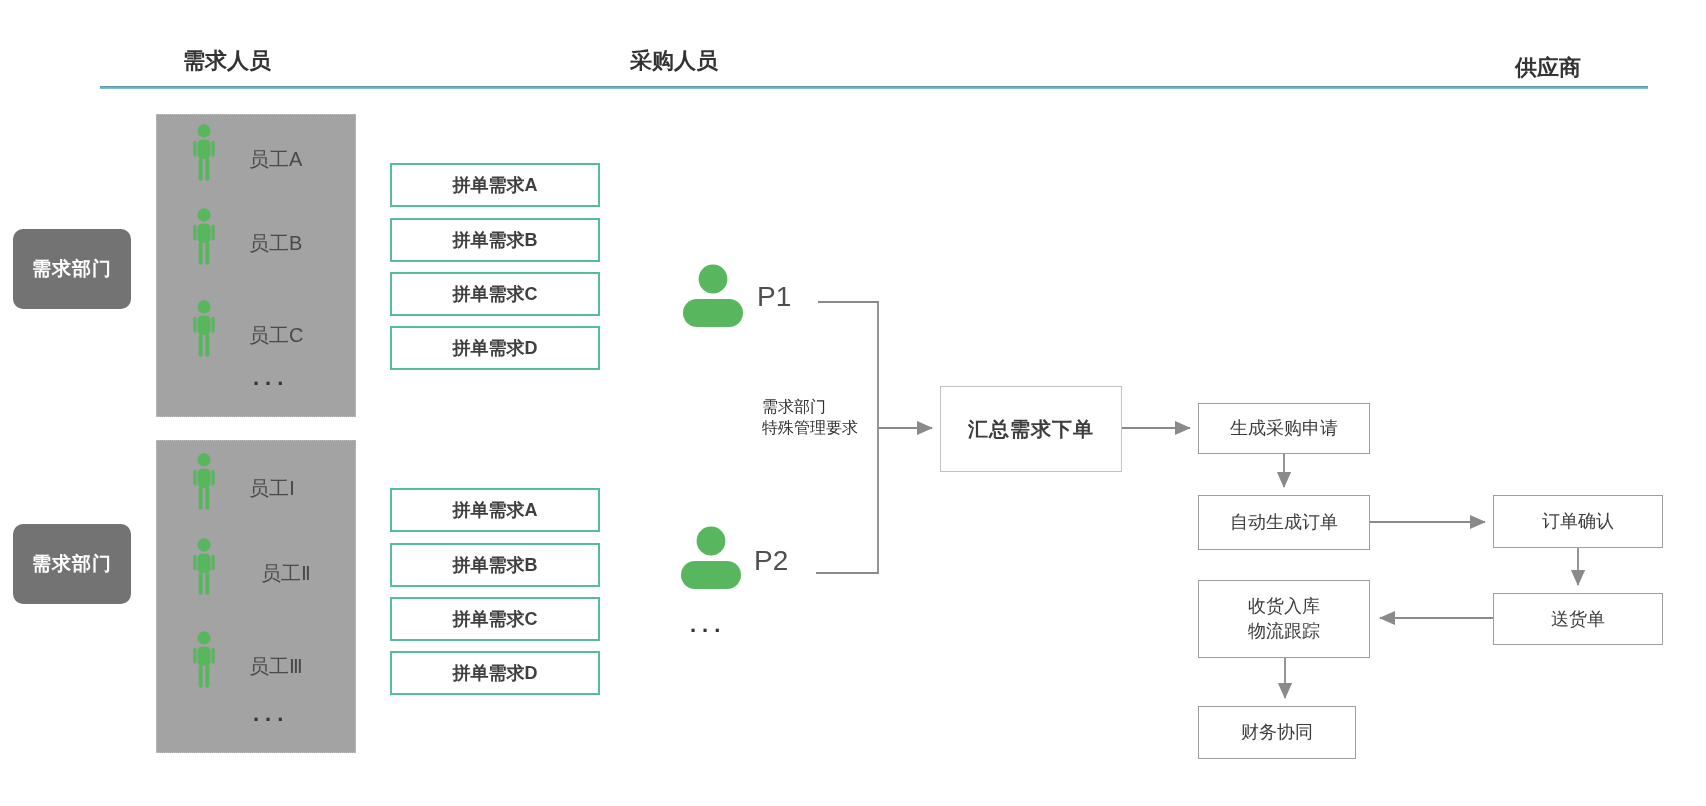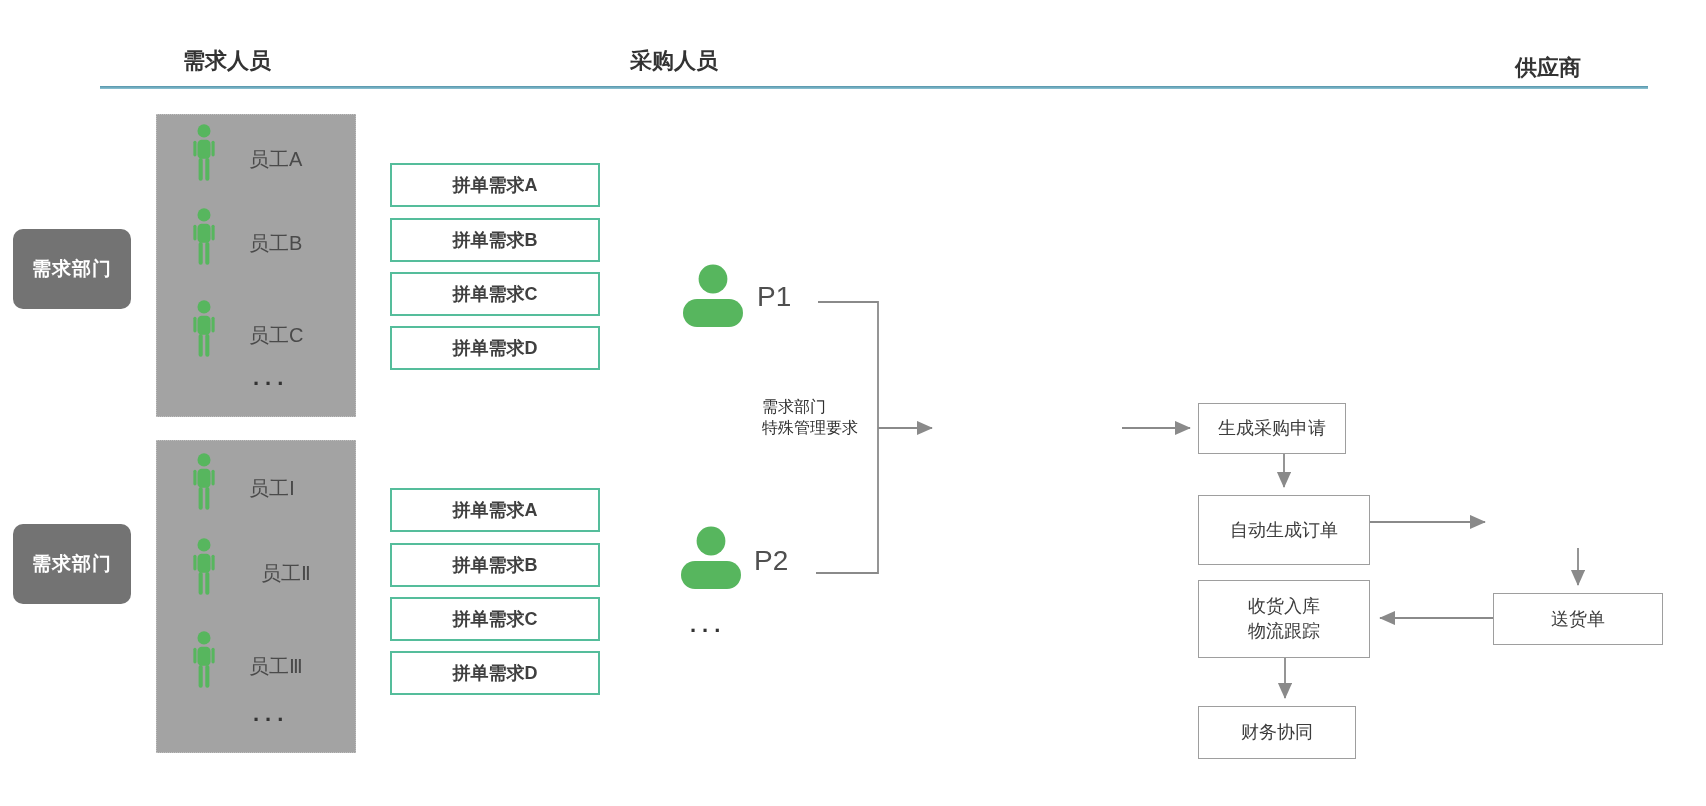--- a/index.html
+++ b/index.html
@@ -153,22 +153,24 @@
   </svg>
   <div class="buyer-label" style="left:754px;top:545px;">P2</div>
 
   <div class="dots" style="left:690px;top:614px;">...</div>
 
   <div class="ann">
     <div>需求部门</div>
     <div>特殊管理要求</div>
   </div>
 
-  <div class="fbox" style="left:1198px;top:403px;width:148px;height:51px;">生成采购申请</div>
-  <div class="fbox" style="left:1198px;top:495px;width:172px;height:70px;">自动生成订单</div>
+  <div class="fbox summary" style="left:940px;top:386px;width:182px;height:86px;">汇总需求下单</div>
+  <div class="fbox" style="left:1198px;top:403px;width:172px;height:51px;">生成采购申请</div>
+  <div class="fbox" style="left:1198px;top:495px;width:172px;height:55px;">自动生成订单</div>
+  <div class="fbox" style="left:1493px;top:495px;width:170px;height:53px;">订单确认</div>
   <div class="fbox" style="left:1493px;top:593px;width:170px;height:52px;">送货单</div>
   <div class="fbox" style="left:1198px;top:580px;width:172px;height:78px;">
     <div>收货入库</div>
     <div>物流跟踪</div>
   </div>
   <div class="fbox" style="left:1198px;top:706px;width:158px;height:53px;">财务协同</div>
 
   <svg class="overlay" width="1706" height="806" viewBox="0 0 1706 806">
     <defs>
       <marker id="arw" markerWidth="10" markerHeight="9" refX="8.5" refY="4" orient="auto">

